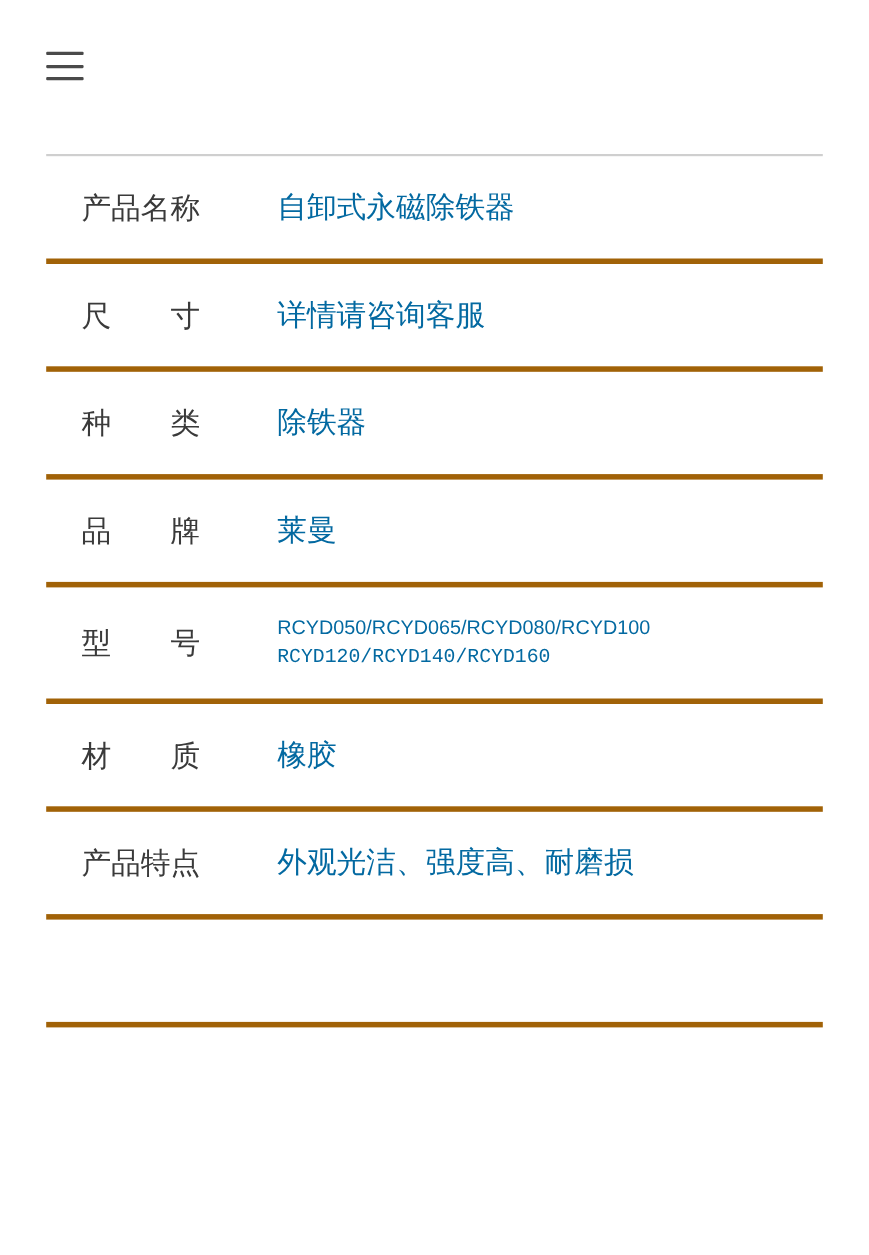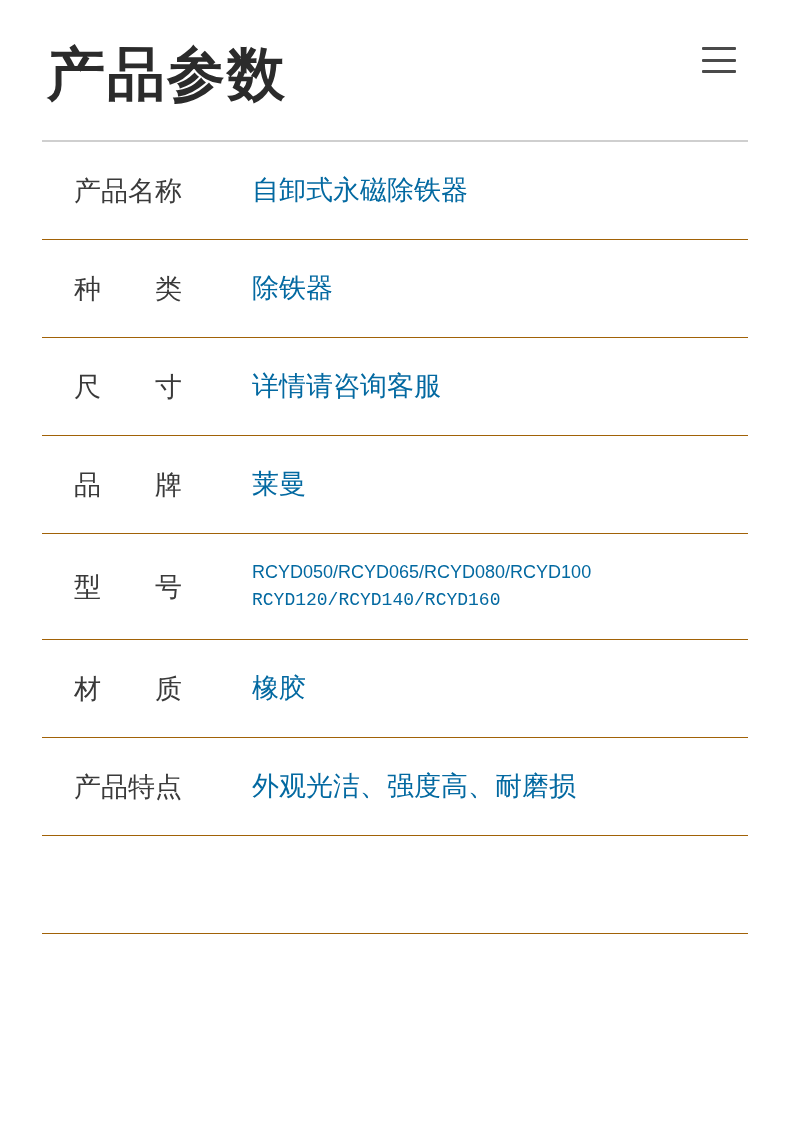--- a/index.html
+++ b/index.html
@@ -56,21 +56,21 @@
     background: #cfcfcf;
     margin: 0 0 0 0;
   }
   .spec-table {
     width: 100%;
     border-collapse: collapse;
   }
   .spec-row {
     display: flex;
     align-items: center;
-    border-bottom: 1px solid #a16207;
+    border-bottom: 5px solid #a16207;
     min-height: 98px;
     padding: 0 0 0 32px;
   }
   .spec-row.tall { min-height: 106px; }
   .spec-label {
     width: 178px;
     flex: 0 0 178px;
     font-size: 27px;
     color: #3a3a3a;
     letter-spacing: 0px;
@@ -87,45 +87,44 @@
   }
   .spec-value .line2 { display: block; font-family: Liberation Mono, monospace; }
   .bottom-pad { height: 60px; }
 </style>
 </head>
 <body>
 
 <div class="page">
 
   <div class="header">
-    <div class="title">产品参数</div>
     <div class="menu-icon">
       <span></span>
       <span></span>
       <span></span>
     </div>
   </div>
 
   <div class="divider-top"></div>
 
   <div class="spec-table">
 
     <div class="spec-row">
       <div class="spec-label">产品名称</div>
       <div class="spec-value">自卸式永磁除铁器</div>
     </div>
 
     <div class="spec-row">
-      <div class="spec-label">种　　类</div>
-      <div class="spec-value">除铁器</div>
+      <div class="spec-label">尺　　寸</div>
+      <div class="spec-value">详情请咨询客服</div>
     </div>
 
     <div class="spec-row">
-      <div class="spec-label">尺　　寸</div>
-      <div class="spec-value">详情请咨询客服</div>
+      <div class="spec-label">种　　类</div>
+      <div class="spec-value">除铁器</div>
     </div>
 
     <div class="spec-row">
       <div class="spec-label">品　　牌</div>
       <div class="spec-value">莱曼</div>
     </div>
 
     <div class="spec-row tall">
       <div class="spec-label">型　　号</div>
       <div class="spec-value mono">

